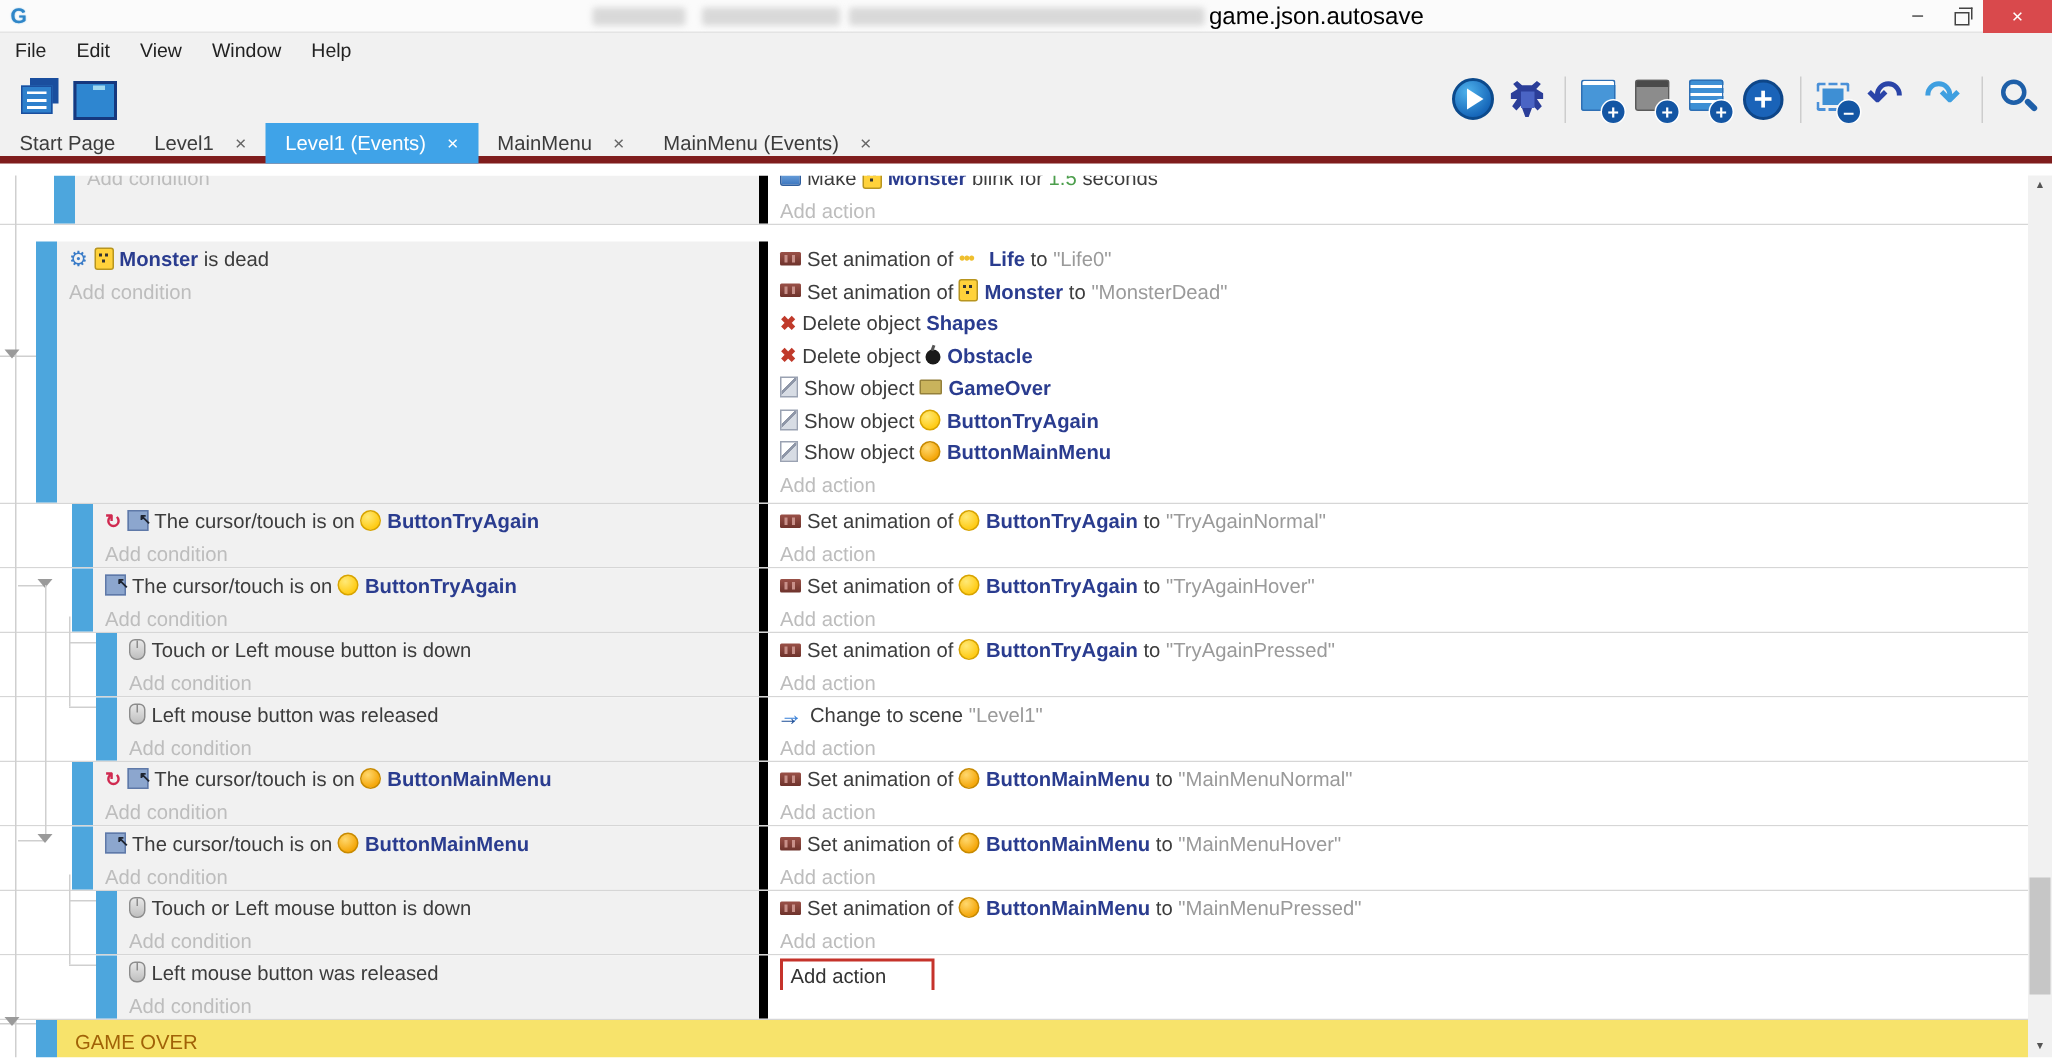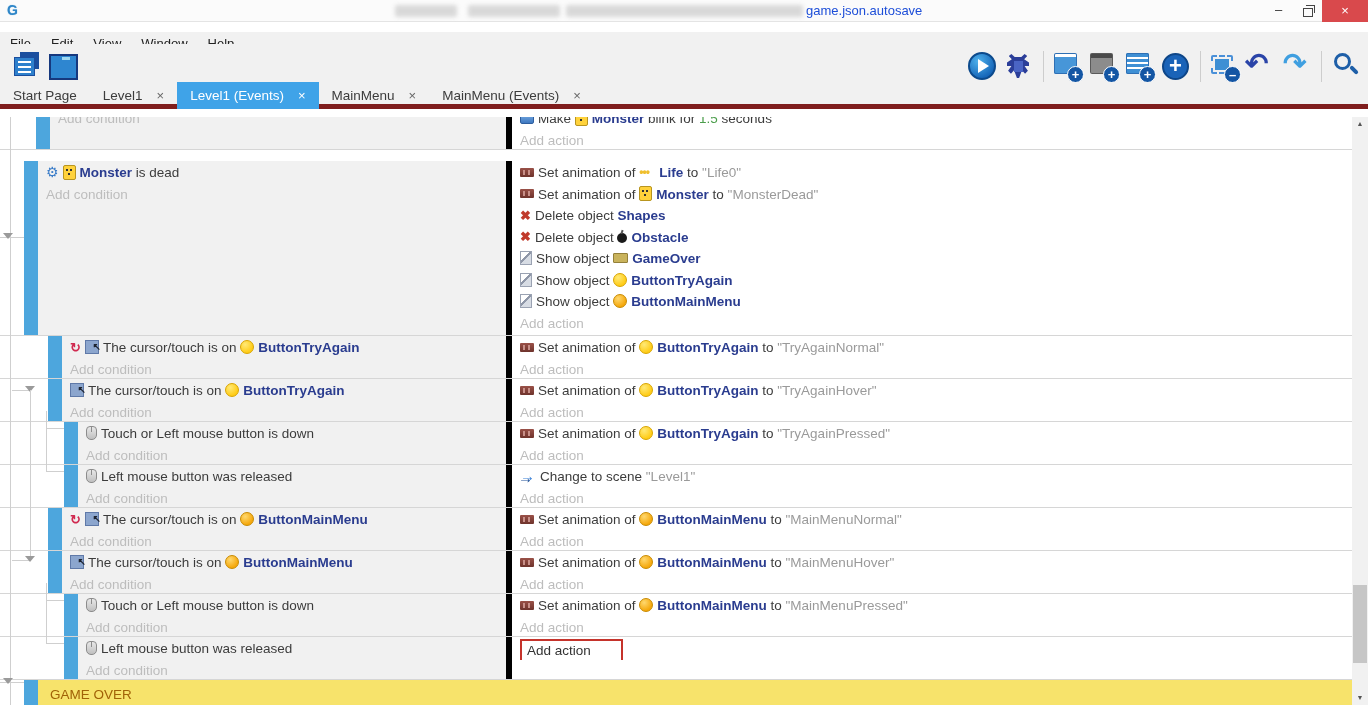--- a/index.html
+++ b/index.html
@@ -4,29 +4,29 @@
 <style>
   html,body{margin:0;padding:0;}
   body{width:1368px;height:705px;position:relative;overflow:hidden;background:#fff;
        font-family:"Liberation Sans",sans-serif;-webkit-font-smoothing:antialiased;}
   
   .titlebar{position:absolute;top:0;left:0;width:1368px;height:22px;background:#FBFBFB;
             border-bottom:1px solid #E4E4E4;box-sizing:border-box;}
   .applogo{position:absolute;left:7px;top:2px;font-size:14px;font-weight:bold;color:#2F86C8;
            text-shadow:0 0 1px #7FB8E0;}
   .blurbox{position:absolute;top:5px;height:12px;background:#BDBDBD;opacity:.55;border-radius:2px;filter:blur(2px);}
-  .titletext{position:absolute;left:806px;top:3px;font-size:13px;color:#1d4ed8;}
+  .titletext{position:absolute;left:806px;top:3px;font-size:16px;color:#000000;}
   .winbtns{position:absolute;right:0;top:0;height:22px;display:flex;}
   .wbtn{width:29px;height:22px;text-align:center;line-height:20px;font-size:13px;color:#333;}
   .wbtn-close{width:46px;background:var(--close,#D9494C);color:#fff;font-size:13px;line-height:21px;}
   .restore-glyph{display:inline-block;width:8px;height:7px;border:1px solid #444;position:relative;top:3px;background:#FBFBFB;}
   .restore-glyph::before{content:"";position:absolute;left:2px;top:-4px;width:8px;height:7px;border:1px solid #444;border-bottom:none;border-left:none;}
   
-  .menubar{position:absolute;top:32px;left:0;width:1368px;height:22px;background:#F1F1F1;
-           display:flex;align-items:center;text-decoration:underline;}
+  .menubar{position:absolute;top:22px;left:0;width:1368px;height:22px;background:#F1F1F1;
+           display:flex;align-items:center;}
   .menu-item{padding:0 10px;font-size:13px;color:#222;}
   
   .toolbar{position:absolute;top:44px;left:0;width:1368px;height:46px;background:#F1F1F1;}
   .tb-left{position:absolute;left:8px;top:5px;display:flex;align-items:center;}
   .tb-right{position:absolute;right:4px;top:5px;display:flex;align-items:center;}
   .tb-sep{width:1px;height:32px;background:#CDCDCD;margin:0 6px;}
   .tb{position:relative;width:36px;height:36px;display:inline-block;}
   .tb-project-manager::before{content:"";position:absolute;left:12px;top:3px;width:19px;height:17px;background:#1A4E9E;}
   .tb-project-manager::after{content:"";position:absolute;left:6px;top:8px;width:19px;height:17px;background:#2E80CC;
       background-image:repeating-linear-gradient(180deg,#fff 0 2px,rgba(0,0,0,0) 2px 5px);

